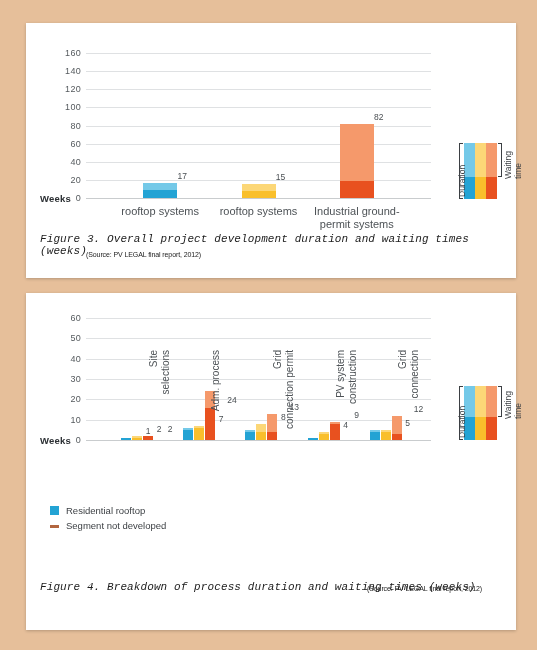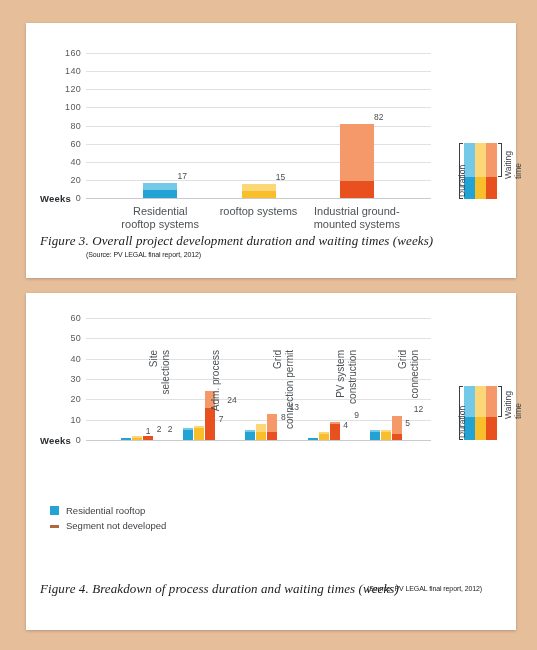--- a/index.html
+++ b/index.html
@@ -96,21 +96,21 @@
     font-size:9.5px;color:#3b3f43;white-space:nowrap;line-height:13px;
   }
 
   
   .cap{
     position:absolute;
     font-family:"Liberation Serif", serif;
     font-style:italic;
     color:#1b1b1b;
   }
-  .cap-main{font-size:13px;letter-spacing:.1px;}
+  .cap-main{font-size:11px;letter-spacing:.1px;font-family:Liberation Mono, monospace;}
   .cap-src{
     font-family:"Liberation Sans", sans-serif;
     font-style:normal;
     font-size:7px;color:#1b1b1b;
     letter-spacing:-.1px;
   }
 </style>
 </head>
 <body>
 
@@ -150,29 +150,28 @@
           </div>
           <div class="bar-value" style="left:172.5px;top:119.4px;transform:translateX(-50%);">15</div>
           <div class="bar" style="left:253.8px;width:34px;height:74.3px;">
             <div class="seg-wait" style="top:0;height:57.1px;background:#f5996b;"></div>
             <div class="seg-dur" style="height:17.2px;background:#e8511f;"></div>
           </div>
           <div class="bar-value" style="left:270.8px;top:58.7px;transform:translateX(-50%);">82</div>
         </div>
       <div id="chart1-cats">
           <div class="cat1" style="left:12.2px;top:152px;width:124px;">
-            <div>Residential</div>
             <div>rooftop systems</div>
           </div>
           <div class="cat1" style="left:110.5px;top:152px;width:124px;">
             <div>rooftop systems</div>
           </div>
           <div class="cat1" style="left:208.8px;top:152px;width:124px;">
             <div>Industrial ground-</div>
-            <div>mounted systems</div>
+            <div>permit systems</div>
           </div>
         </div>
     </div>
 
     <div class="swatchbox" id="swatch1" style="left:428px;top:120px;width:50px;height:56px;">
       <div class="sw-col" style="left:10px;width:11px;">
         <div class="sw-top" style="height:60%;background:#74c9e8;"></div>
         <div class="sw-bot" style="height:40%;background:#23a3d4;"></div>
       </div>
       <div class="sw-col" style="left:21px;width:11px;">

